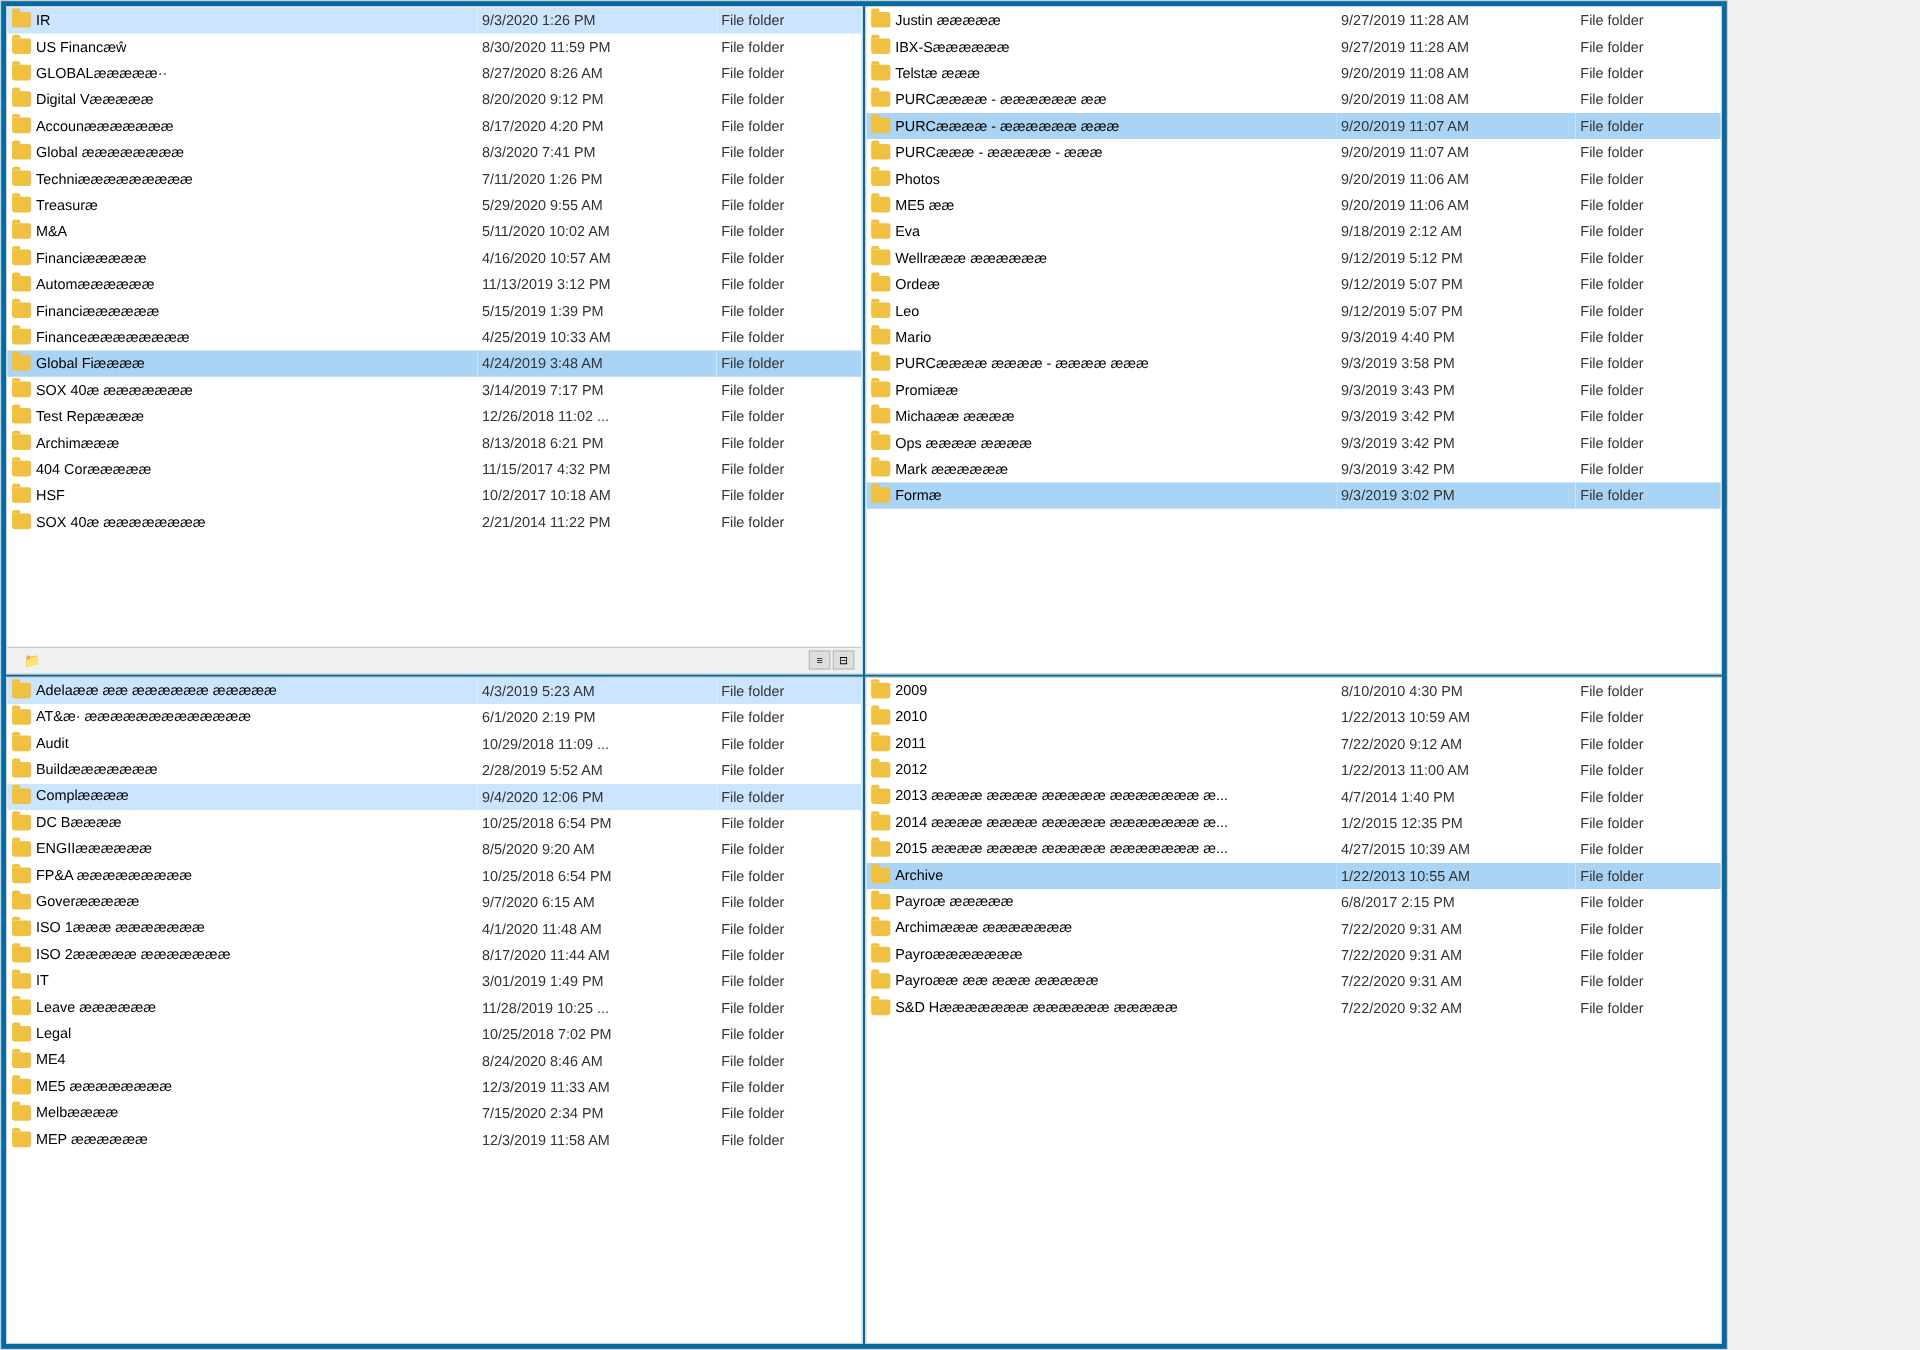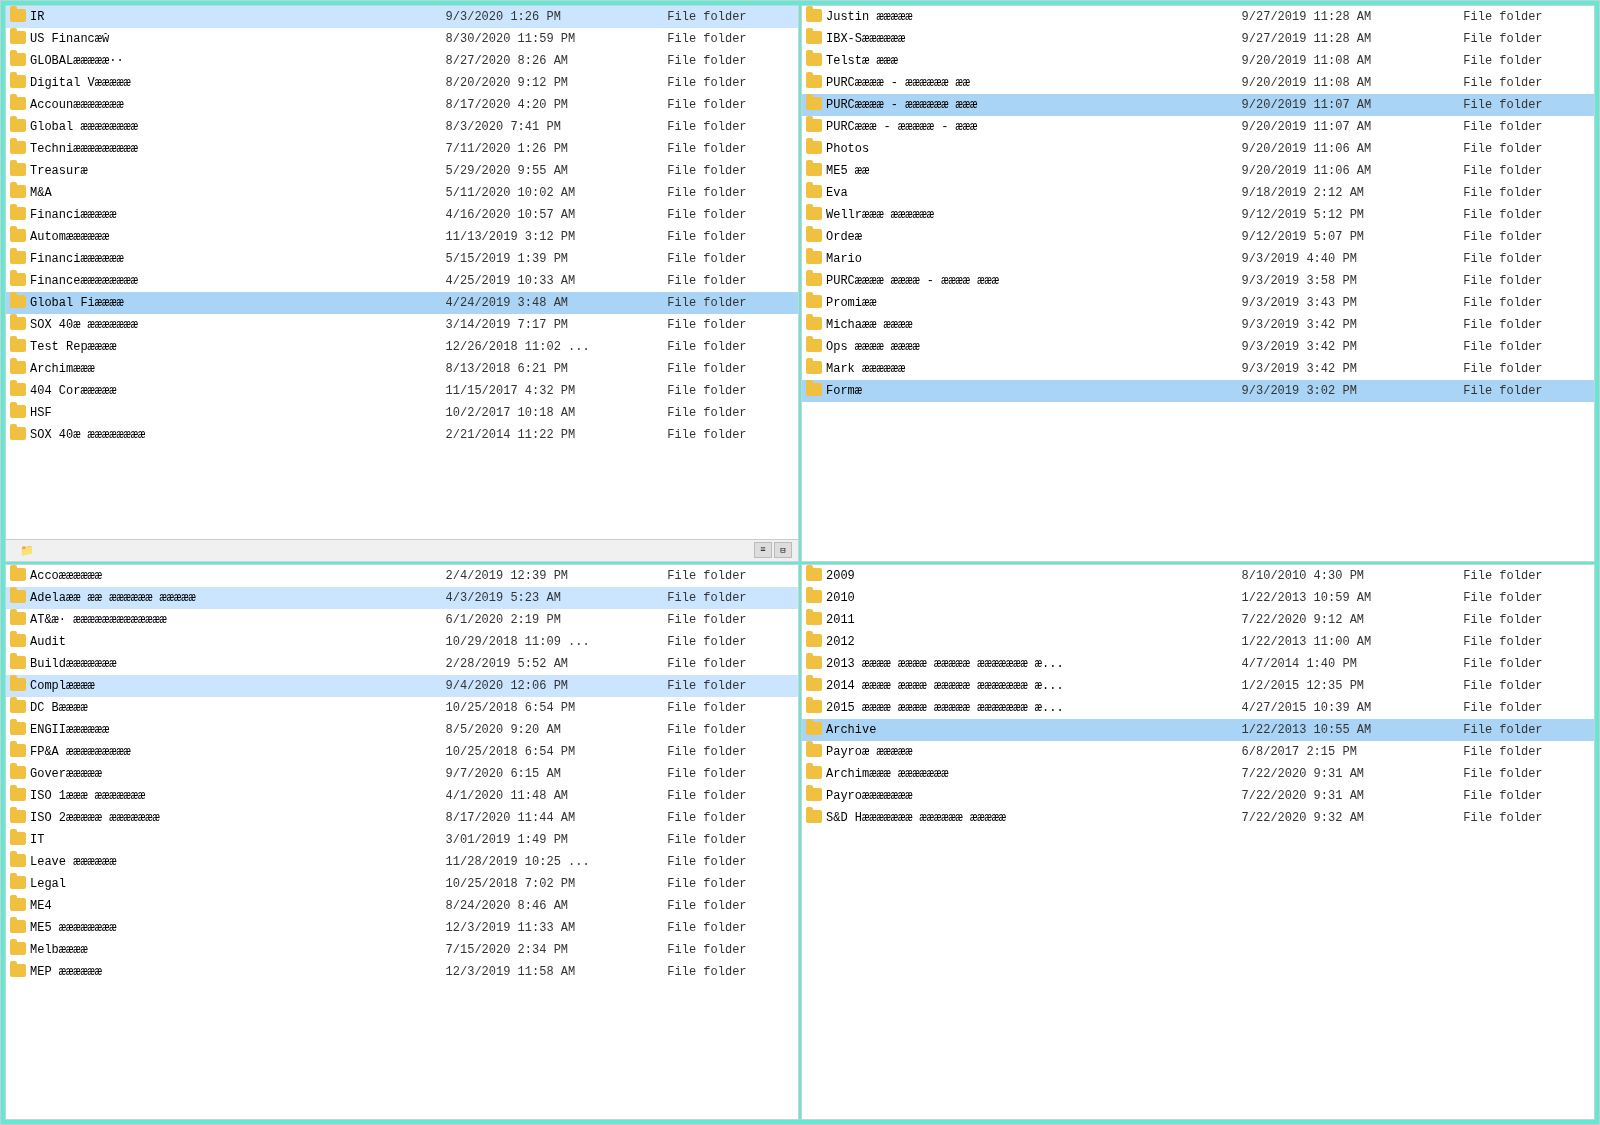--- a/index.html
+++ b/index.html
@@ -7,26 +7,25 @@
       background: #f0f0f0;
       font-family: 'Segoe UI', Arial, sans-serif;
       font-size: 12px;
       color: #000;
     }
     .container {
       display: grid;
       grid-template-columns: 1fr 1fr;
       grid-template-rows: 1fr 1fr;
       gap: 2px;
-      width: 1600px;
+      width: 1440px;
       height: 1125px;
-      background: #5eead4;
+      background: #0369a1;
       border: 1px solid #ccc;
       padding: 4px;
-      font-family: Liberation Mono, monospace;
     }
     .pane {
       background: #fff;
       border: 1px solid #d0d0d0;
       overflow: hidden;
       display: flex;
       flex-direction: column;
     }
     .pane-inner {
       overflow-y: auto;
@@ -278,20 +277,25 @@
               <td class="col-name"><span class="folder-icon"></span><span>Wellræææ ææææææ</span></td>
               <td class="col-date">9/12/2019 5:12 PM</td>
               <td class="col-type">File folder</td>
             </tr>
             <tr>
               <td class="col-name"><span class="folder-icon"></span><span>Ordeæ</span></td>
               <td class="col-date">9/12/2019 5:07 PM</td>
               <td class="col-type">File folder</td>
             </tr>
             <tr>
+              <td class="col-name"><span class="folder-icon"></span><span>Leo</span></td>
+              <td class="col-date">9/12/2019 5:07 PM</td>
+              <td class="col-type">File folder</td>
+            </tr>
+            <tr>
               <td class="col-name"><span class="folder-icon"></span><span>Mario</span></td>
               <td class="col-date">9/3/2019 4:40 PM</td>
               <td class="col-type">File folder</td>
             </tr>
             <tr>
               <td class="col-name"><span class="folder-icon"></span><span>PURCææææ ææææ - ææææ æææ</span></td>
               <td class="col-date">9/3/2019 3:58 PM</td>
               <td class="col-type">File folder</td>
             </tr>
             <tr>
@@ -321,25 +325,20 @@
             </tr>
           </tbody>
       </table>
     </div>
   </div>
 
   <div class="pane">
     <div class="pane-inner">
       <table class="file-list">
         <tbody id="bottom-left-body">
-            <tr>
-              <td class="col-name"><span class="folder-icon"></span><span>Accoææææææ</span></td>
-              <td class="col-date">2/4/2019 12:39 PM</td>
-              <td class="col-type">File folder</td>
-            </tr>
             <tr class="selected">
               <td class="col-name"><span class="folder-icon"></span><span>Adelaææ ææ ææææææ æææææ</span></td>
               <td class="col-date">4/3/2019 5:23 AM</td>
               <td class="col-type">File folder</td>
             </tr>
             <tr>
               <td class="col-name"><span class="folder-icon"></span><span>AT&amp;æ· æææææææææææææ</span></td>
               <td class="col-date">6/1/2020 2:19 PM</td>
               <td class="col-type">File folder</td>
             </tr>
@@ -481,20 +480,25 @@
               <td class="col-name"><span class="folder-icon"></span><span>Archimæææ æææææææ</span></td>
               <td class="col-date">7/22/2020 9:31 AM</td>
               <td class="col-type">File folder</td>
             </tr>
             <tr>
               <td class="col-name"><span class="folder-icon"></span><span>Payroæææææææ</span></td>
               <td class="col-date">7/22/2020 9:31 AM</td>
               <td class="col-type">File folder</td>
             </tr>
             <tr>
+              <td class="col-name"><span class="folder-icon"></span><span>Payroææ ææ æææ æææææ</span></td>
+              <td class="col-date">7/22/2020 9:31 AM</td>
+              <td class="col-type">File folder</td>
+            </tr>
+            <tr>
               <td class="col-name"><span class="folder-icon"></span><span>S&amp;D Hæææææææ ææææææ æææææ</span></td>
               <td class="col-date">7/22/2020 9:32 AM</td>
               <td class="col-type">File folder</td>
             </tr>
           </tbody>
       </table>
     </div>
   </div>
 </div>
 

